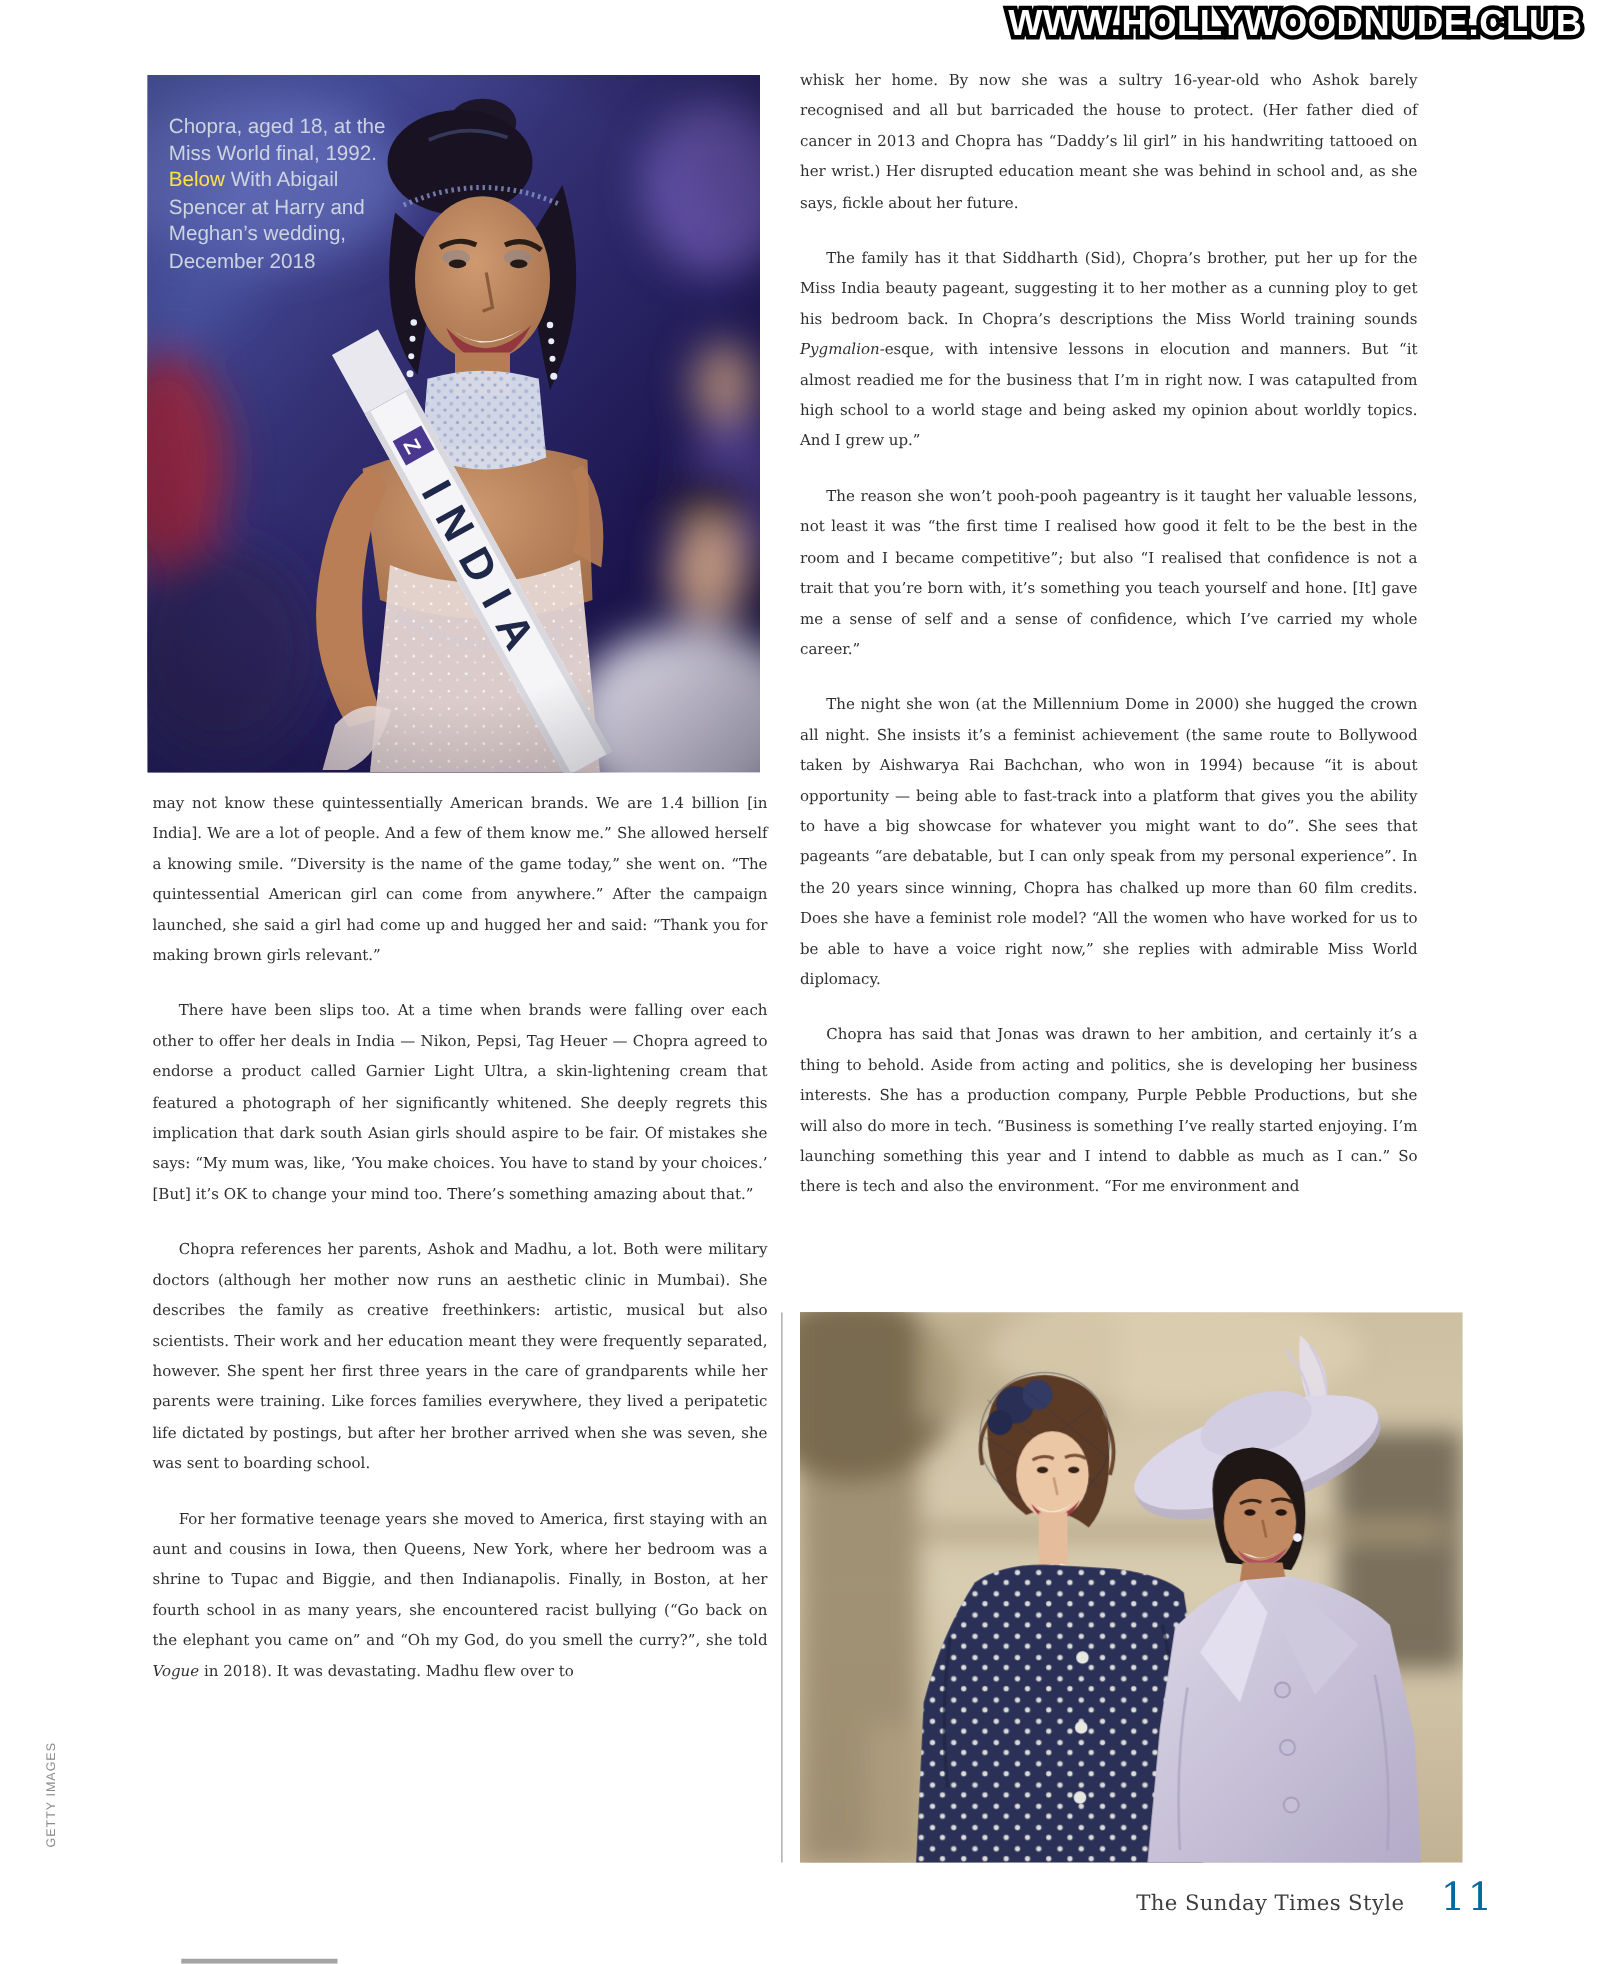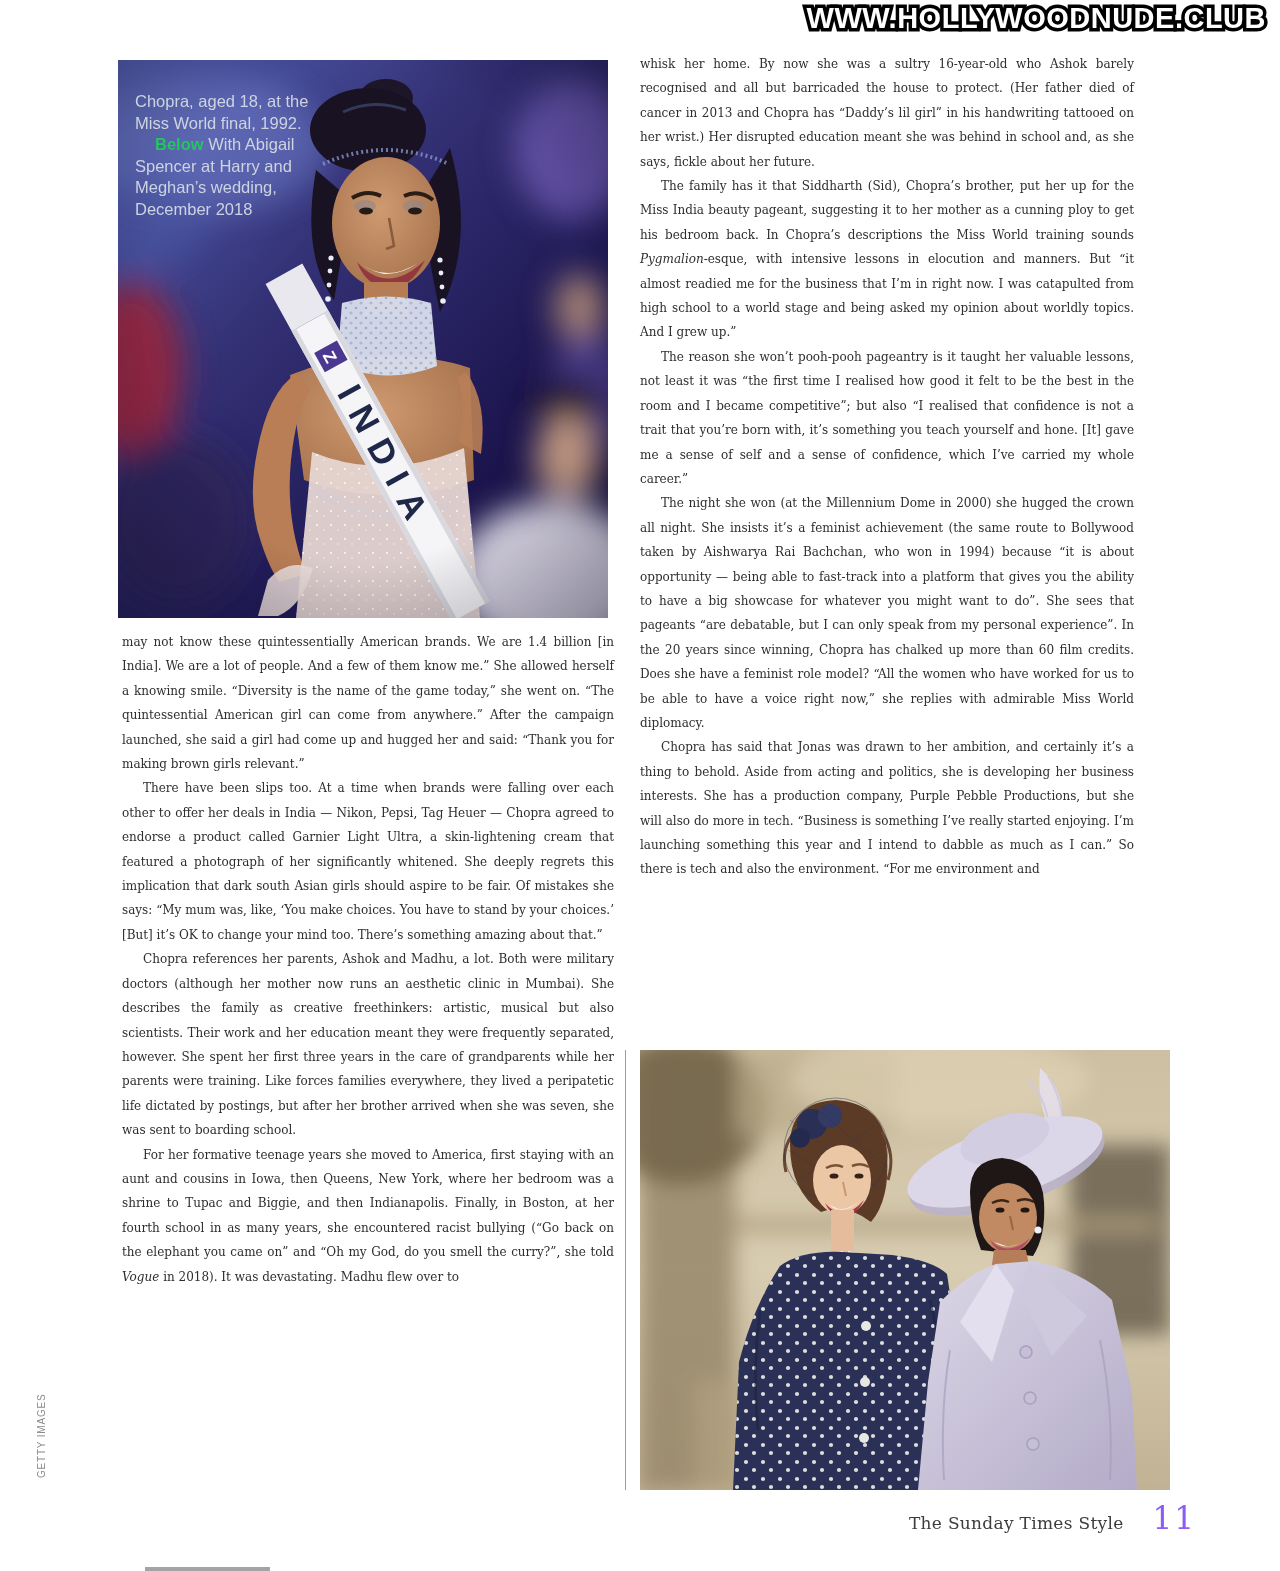--- a/index.html
+++ b/index.html
@@ -11,33 +11,33 @@
   
   .watermark{position:absolute;top:0;right:6px;}
   
   .col{
     position:absolute;width:494px;font-size:12px;line-height:24.4px;color:#2e2e2e;
     text-align:justify;hyphens:auto;-webkit-hyphens:auto;
   }
   .col-right{left:640px;top:52px;}
   .col-left{left:122px;top:630px;width:492px;}
   .col p{margin:0;}
-  .col p.indent{text-indent:21px;}
+  .col p.indent{text-indent:21px;margin-top:20px;}
   .col i{font-style:italic;}
   
   .photo-top{
     position:absolute;left:118px;top:60px;width:490px;height:558px;overflow:hidden;background:#201a4a;
   }
   .photo-top svg{display:block;}
   .caption{
     position:absolute;left:17px;top:31px;width:180px;
     font-family:"Liberation Sans", sans-serif;font-size:16.5px;line-height:21.6px;
     color:#cdd3e0;font-weight:400;
   }
-  .caption b{font-weight:700;color:#22c55e;margin-left:20px;}
+  .caption b{font-weight:400;color:#fde047;}
   
   .photo-bottom{
     position:absolute;left:640px;top:1050px;width:530px;height:440px;overflow:hidden;background:#c9bb9e;
   }
   
   .divider{
     position:absolute;left:625px;top:1050px;width:1px;height:440px;background:#9d9d9d;
   }
   
   .credit{
@@ -45,21 +45,21 @@
     writing-mode:vertical-rl;transform:rotate(180deg);
     font-family:"Liberation Sans", sans-serif;font-size:10px;letter-spacing:0.8px;color:#8b8b8b;
     white-space:nowrap;
   }
   
   .footer{
     position:absolute;right:84px;top:1500px;display:flex;align-items:baseline;gap:29px;
     color:#3d3d3d;
   }
   .footer .mag{font-size:17px;letter-spacing:0.3px;}
-  .footer .pagenum{font-size:31px;color:#8b5cf6;letter-spacing:2px;}
+  .footer .pagenum{font-size:31px;color:#0369a1;letter-spacing:2px;}
   
   .edge-artifact{
     position:absolute;left:145px;top:1567px;width:125px;height:4px;background:#5a5a5a;opacity:0.55;
   }
 </style>
 </head>
 <body>
 
 <div class="page">
 

